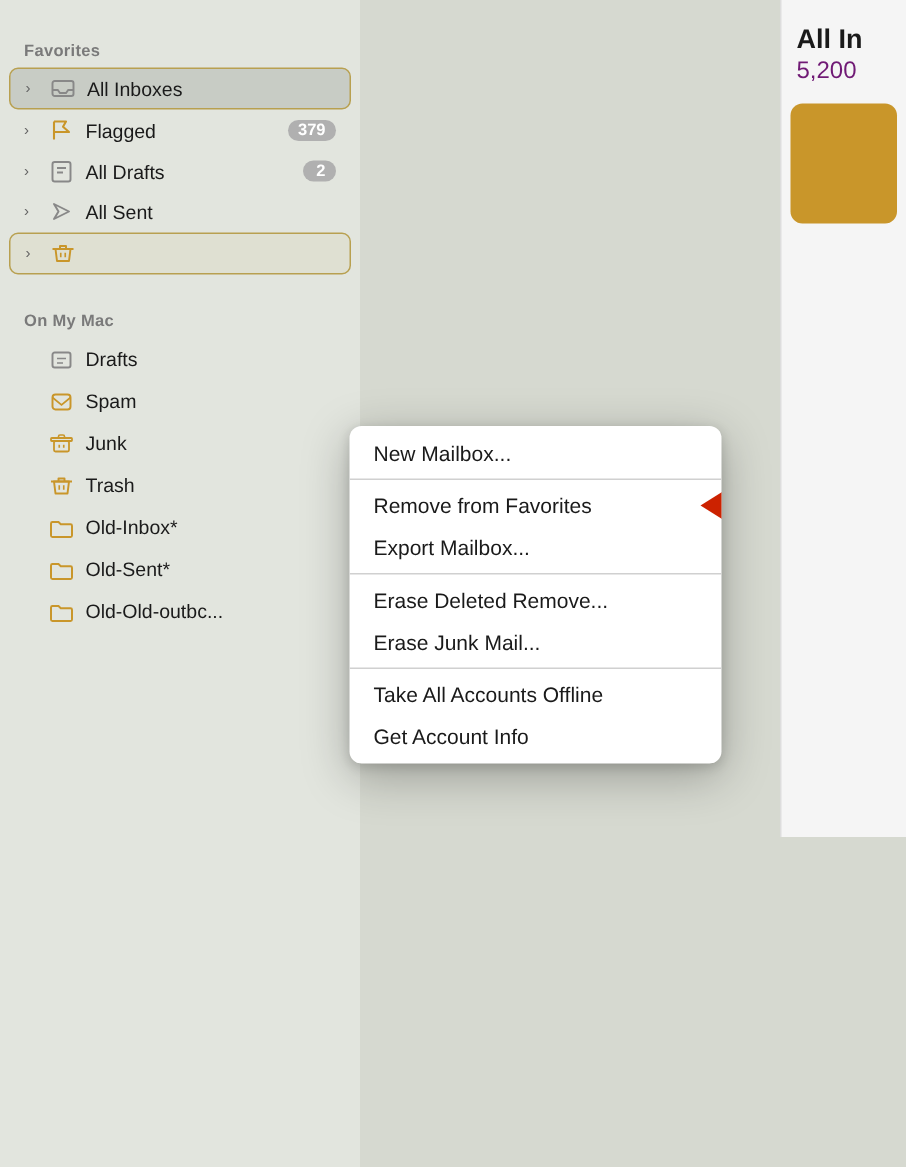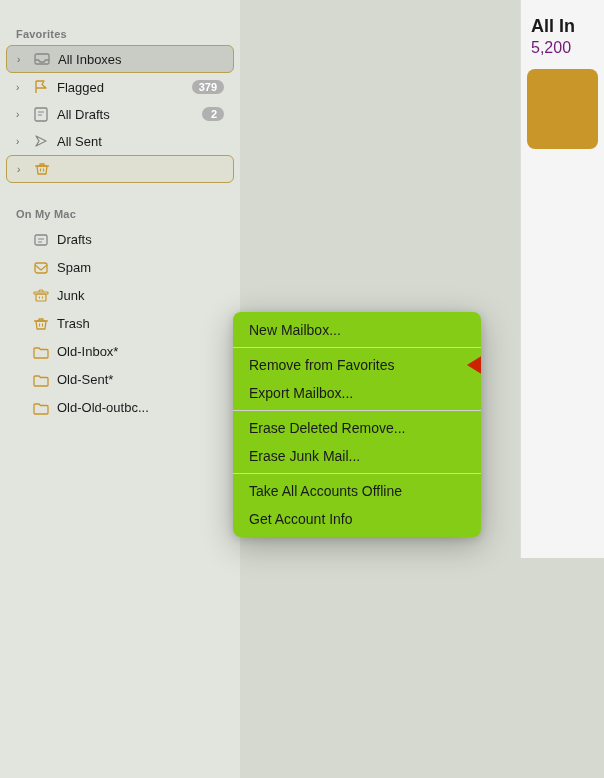--- a/index.html
+++ b/index.html
@@ -85,23 +85,23 @@
       border-radius: 10px;
       padding: 1px 7px;
       min-width: 22px;
       text-align: right;
     }
 
     
     .context-menu {
       position: absolute;
       left: 233px;
-      top: 312px;
+      top: 284px;
       width: 248px;
-      background: #84cc16;
+      background: #ffffff;
       border-radius: 8px;
       box-shadow: 0 8px 32px rgba(0,0,0,0.28), 0 2px 8px rgba(0,0,0,0.15);
       z-index: 100;
       overflow: hidden;
       padding: 4px 0;
     }
 
     .menu-item {
       padding: 6px 16px;
       font-size: 14px;

